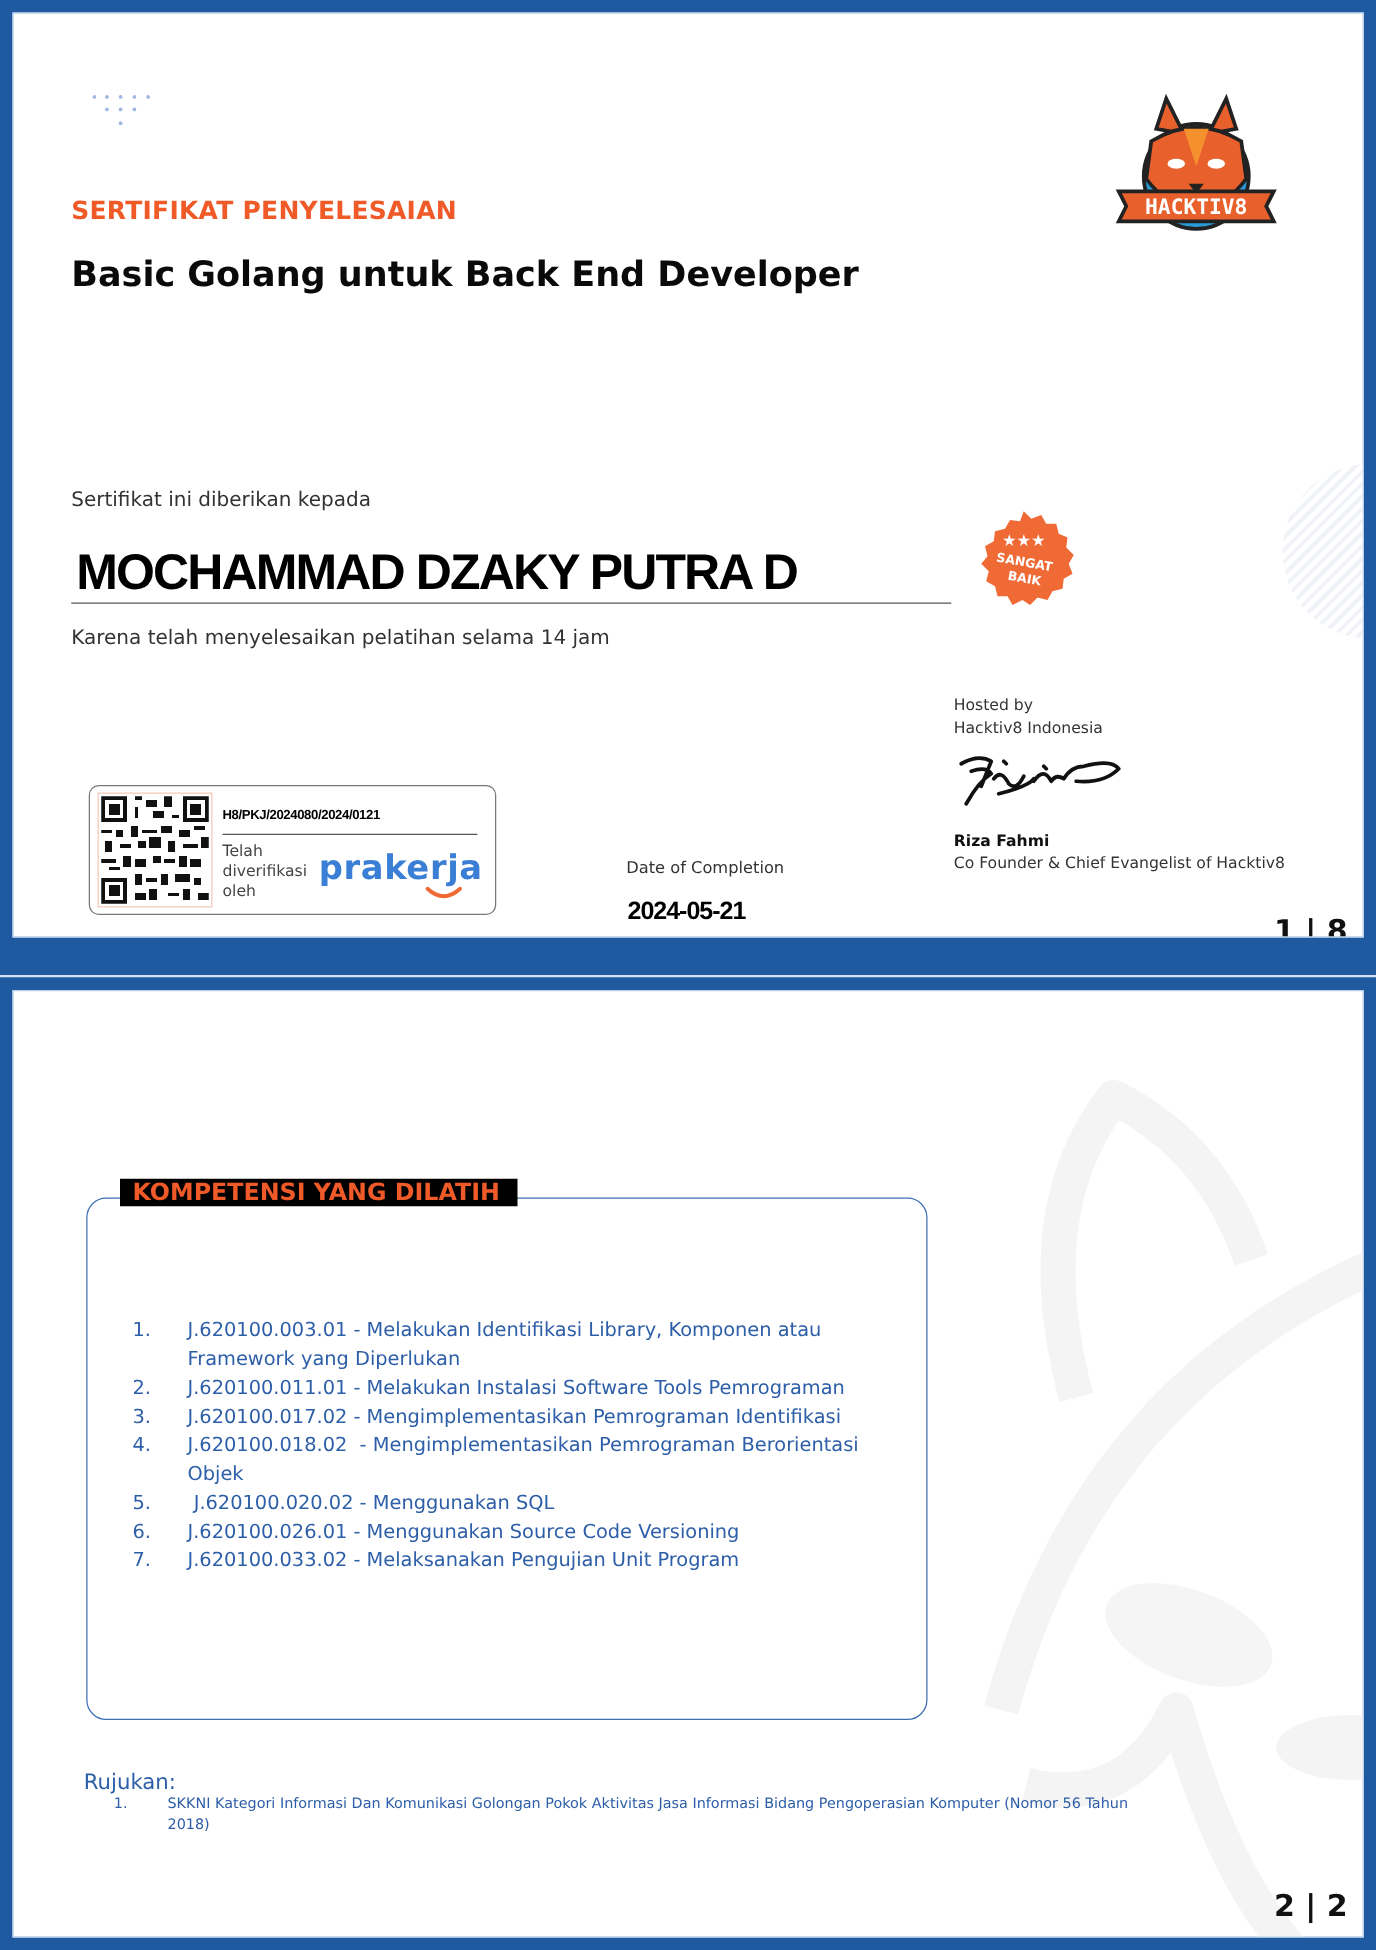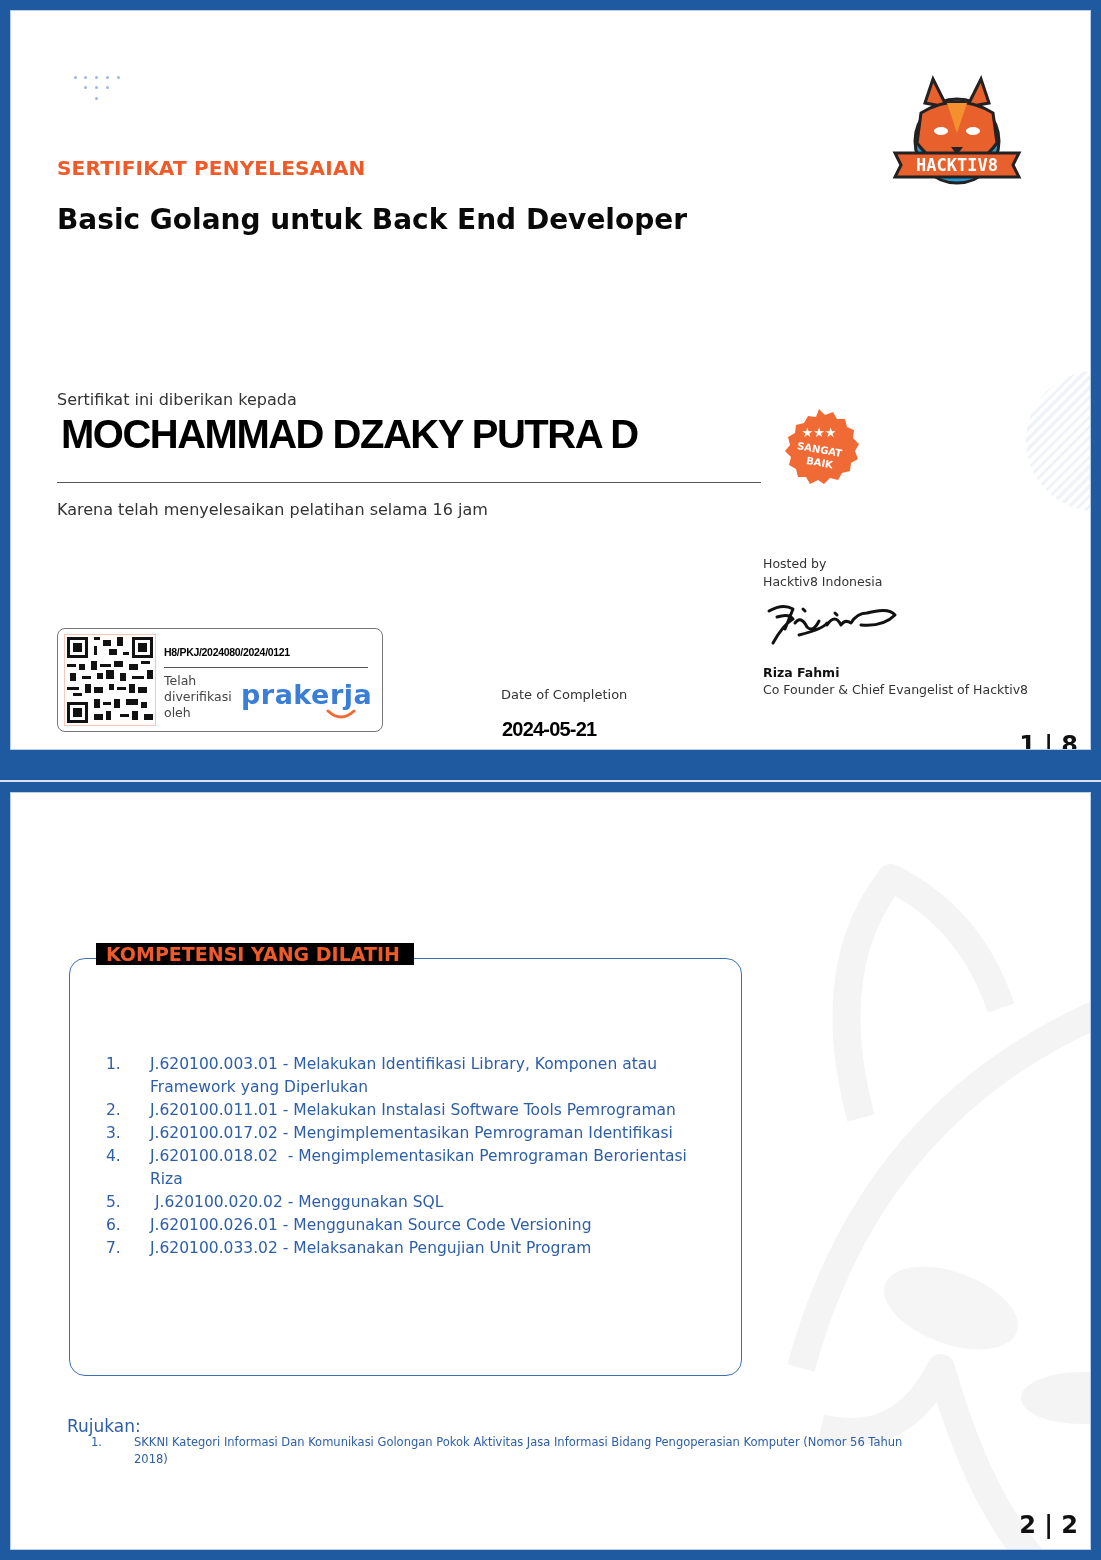--- a/index.html
+++ b/index.html
@@ -36,39 +36,39 @@
       font-family: "DejaVu Sans", sans-serif; font-weight: bold;
       font-size: 28px; line-height: 51px; color: #0a0a0a;
     }
     .logo { position: absolute; left: 874px; top: 62px; width: 150px; height: 120px; }
 
     .given-to {
       position: absolute; left: 46px; top: 379px;
       font-size: 16px; color: #333;
     }
     .recipient {
-      position: absolute; left: 50px; top: 401px;
+      position: absolute; left: 50px; top: 425px;
       font-family: "Liberation Sans", sans-serif; font-weight: bold;
       font-size: 40px; color: #000; letter-spacing: -1.5px;
     }
     .name-line { position: absolute; left: 46px; top: 471px; width: 704px; height: 1px; background: #555; }
     .reason {
       position: absolute; left: 46px; top: 489px;
       font-size: 16px; color: #333;
     }
     .badge { position: absolute; left: 766px; top: 396px; width: 84px; height: 84px; }
 
     .stripe-circle {
       position: absolute; left: 1015px; top: 360px; width: 140px; height: 140px; border-radius: 50%;
       background: repeating-linear-gradient(-45deg, #eef1f6 0 3px, #ffffff 3px 7px);
       opacity: 0.9;
     }
 
     .verify-card {
-      position: absolute; left: 46px; top: 617px; width: 326px; height: 104px;
+      position: absolute; left: 60px; top: 617px; width: 326px; height: 104px;
       border: 1.5px solid #777; border-radius: 8px; background: #fff;
     }
     .qr { position: absolute; left: 6px; top: 5px; width: 92px; height: 92px; border: 1px solid #f3c9b8; padding: 2px; }
     .verify-id {
       position: absolute; left: 106px; top: 17px;
       font-family: "Liberation Sans", sans-serif; font-weight: bold;
       font-size: 10.5px; color: #000; letter-spacing: -0.3px;
     }
     .verify-line { position: absolute; left: 106px; top: 38px; width: 204px; height: 1px; background: #555; }
     .verify-label {
@@ -150,21 +150,21 @@
         <ellipse cx="88" cy="58" rx="7" ry="4" fill="#fff"></ellipse>
         <path d="M66 74 L78 74 L72 82 Z" fill="#222"></path>
         <path d="M10 80 L134 80 L128 92 L134 104 L10 104 L16 92 Z" fill="#e8602c" stroke="#222" stroke-width="3"></path>
         <text x="72" y="98" text-anchor="middle" font-family="DejaVu Sans Mono, monospace" font-weight="bold" font-size="17" fill="#fff">HACKTIV8</text>
       </svg>
     </div>
 
     <div class="given-to">Sertifikat ini diberikan kepada</div>
     <div class="recipient">MOCHAMMAD DZAKY PUTRA D</div>
     <div class="name-line"></div>
-    <div class="reason">Karena telah menyelesaikan pelatihan selama 16 jam</div>
+    <div class="reason">Karena telah menyelesaikan pelatihan selama 14 jam</div>
 
     <div class="badge">
       <svg width="84" height="84" viewBox="0 0 84 84">
         <path d="M42 2 L48 8 L56 5 L60 12 L68 12 L70 20 L77 23 L76 31 L82 37 L78 44 L81 52 L74 56 L73 64 L65 66 L61 73 L53 71 L47 77 L41 73 L33 77 L29 70 L21 70 L19 62 L12 58 L14 50 L8 44 L13 38 L11 30 L18 26 L19 18 L27 16 L31 9 L39 10 Z" fill="#f06a35"></path>
         <text x="42" y="30" text-anchor="middle" font-size="13" fill="#fff">★★★</text>
         <text x="42" y="46" text-anchor="middle" font-family="DejaVu Sans, sans-serif" font-weight="bold" font-size="10" fill="#fff" transform="rotate(10 42 46)">SANGAT</text>
         <text x="42" y="59" text-anchor="middle" font-family="DejaVu Sans, sans-serif" font-weight="bold" font-size="10" fill="#fff" transform="rotate(10 42 59)">BAIK</text>
       </svg>
     </div>
 
@@ -278,21 +278,21 @@
         <li class="comp-item">
             <span class="comp-num">2.</span>
             <span class="comp-text">J.620100.011.01 - Melakukan Instalasi Software Tools Pemrograman</span>
           </li>
         <li class="comp-item">
             <span class="comp-num">3.</span>
             <span class="comp-text">J.620100.017.02 - Mengimplementasikan Pemrograman Identifikasi</span>
           </li>
         <li class="comp-item">
             <span class="comp-num">4.</span>
-            <span class="comp-text" style="white-space:pre-wrap">J.620100.018.02  - Mengimplementasikan Pemrograman Berorientasi Riza</span>
+            <span class="comp-text" style="white-space:pre-wrap">J.620100.018.02  - Mengimplementasikan Pemrograman Berorientasi Objek</span>
           </li>
         <li class="comp-item">
             <span class="comp-num">5.</span>
             <span class="comp-text" style="white-space:pre-wrap"> J.620100.020.02 - Menggunakan SQL</span>
           </li>
         <li class="comp-item">
             <span class="comp-num">6.</span>
             <span class="comp-text">J.620100.026.01 - Menggunakan Source Code Versioning</span>
           </li>
         <li class="comp-item">

